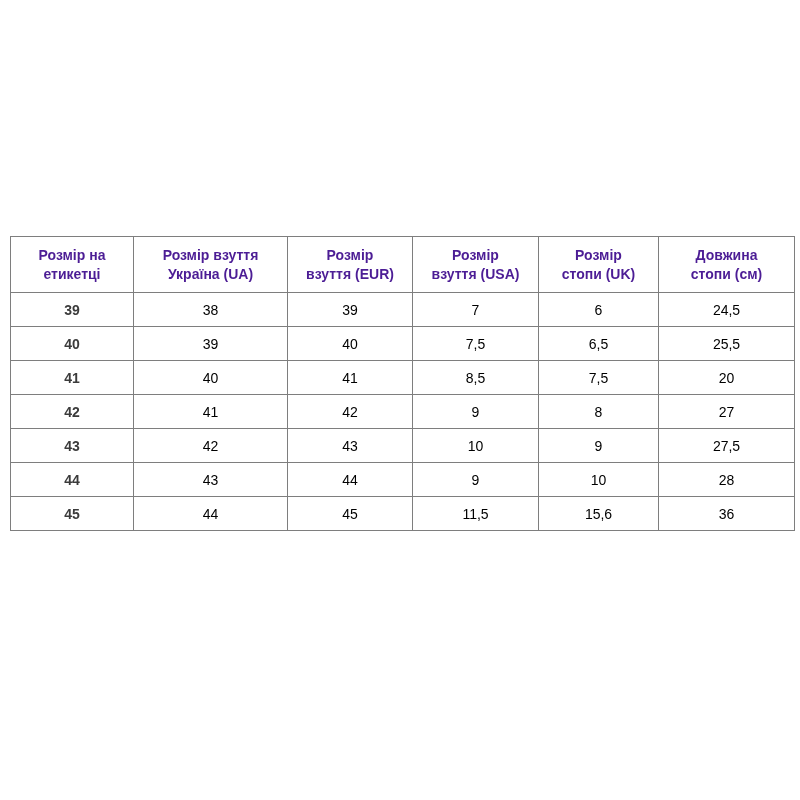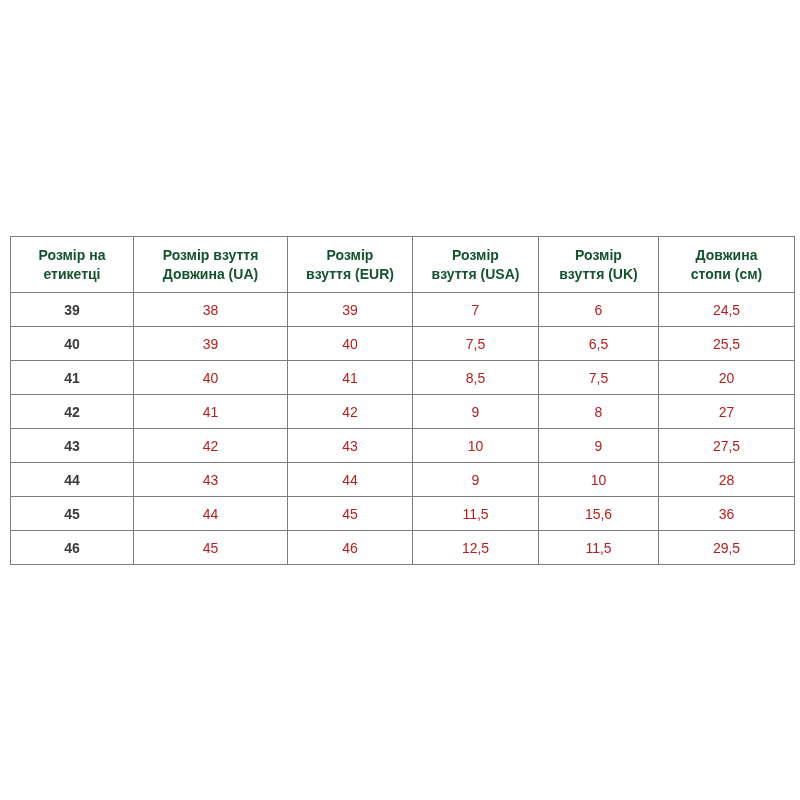--- a/index.html
+++ b/index.html
@@ -27,27 +27,27 @@
   table.size-table td {
     border: 1px solid #7e7e7e;
     text-align: center;
     vertical-align: middle;
     font-size: 14px;
     background: #ffffff;
   }
   table.size-table th {
     height: 51px;
     font-weight: bold;
-    color: #14532d;
+    color: #4c1d95;
     line-height: 19px;
     padding: 2px 16px;
   }
   table.size-table td {
     height: 33px;
-    color: #b91c1c;
+    color: #000000;
     font-weight: normal;
     padding: 0 4px;
   }
   table.size-table td.row-label {
     font-weight: bold;
     color: #3b3b3b;
   }
   col.c0 { width: 123px; }
   col.c1 { width: 154px; }
   col.c2 { width: 125px; }
@@ -69,33 +69,33 @@
         <col class="c5">
     </colgroup>
     <thead>
       <tr>
         <th>
           <div>Розмір на</div>
           <div>етикетці</div>
         </th>
         <th>
           <div>Розмір взуття</div>
-          <div>Довжина (UA)</div>
+          <div>Україна (UA)</div>
         </th>
         <th>
           <div>Розмір</div>
           <div>взуття (EUR)</div>
         </th>
         <th>
           <div>Розмір</div>
           <div>взуття (USA)</div>
         </th>
         <th>
           <div>Розмір</div>
-          <div>взуття (UK)</div>
+          <div>стопи (UK)</div>
         </th>
         <th>
           <div>Довжина</div>
           <div>стопи (см)</div>
         </th>
       </tr>
     </thead>
     <tbody>
       <tr>
         <td class="row-label">39</td>
@@ -146,23 +146,15 @@
         <td>28</td>
       </tr>
       <tr>
         <td class="row-label">45</td>
         <td>44</td>
         <td>45</td>
         <td>11,5</td>
         <td>15,6</td>
         <td>36</td>
       </tr>
-      <tr>
-        <td class="row-label">46</td>
-        <td>45</td>
-        <td>46</td>
-        <td>12,5</td>
-        <td>11,5</td>
-        <td>29,5</td>
-      </tr>
     </tbody>
   </table>
 </div>
 
 </body></html>

